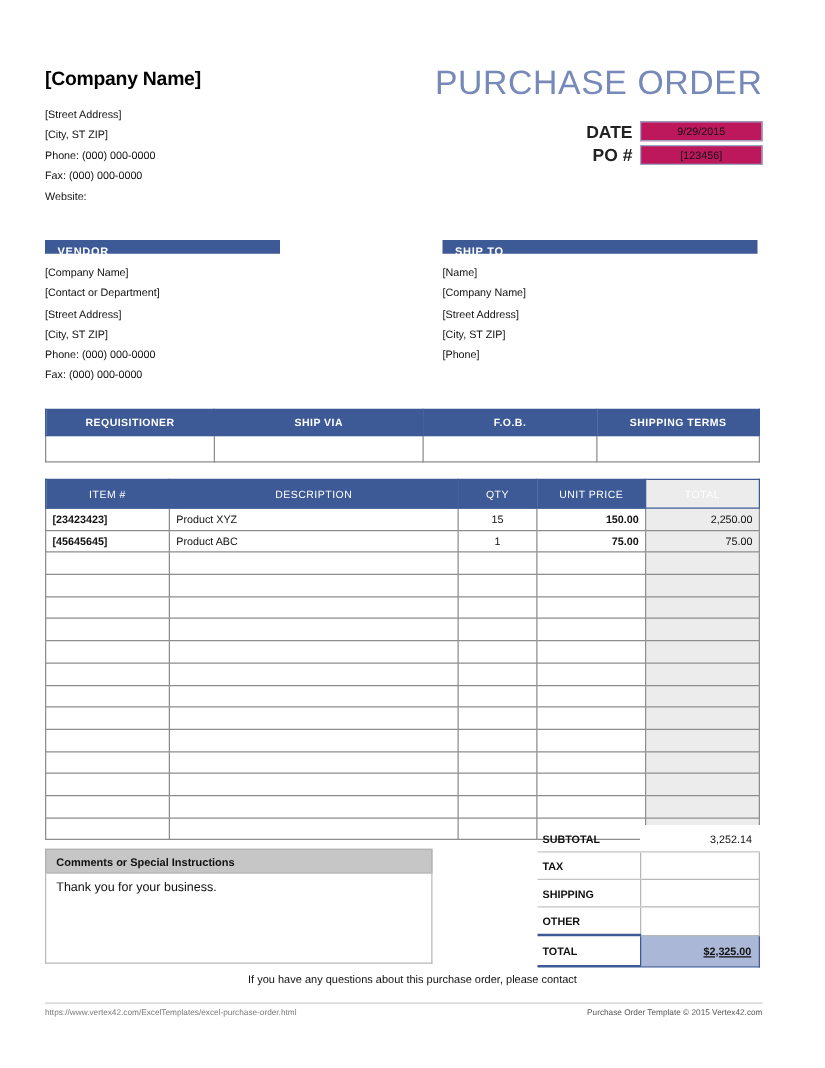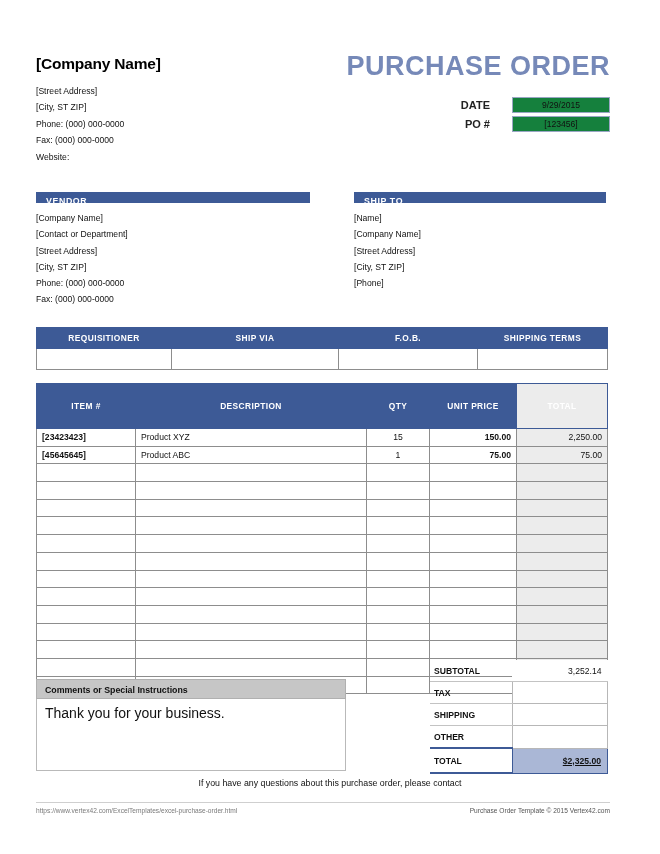--- a/index.html
+++ b/index.html
@@ -39,73 +39,73 @@
   .company-lines {
     margin-top: 10px;
     font-size: 8.6px;
     line-height: 16.4px;
     color: #111;
   }
   .po-title {
     position: absolute;
     right: 0; top: -4px;
     font-size: 27px;
-    font-weight: bold;
+    font-weight: normal;
     color: #7689b8;
     letter-spacing: 0.5px;
     white-space: nowrap;
   }
   .meta {
     position: absolute;
     right: 0; top: 42px;
     width: 180px;
   }
   .meta-row {
     display: flex;
     align-items: center;
     justify-content: flex-end;
     margin-bottom: 3px;
   }
   .meta-label {
-    font-size: 11px;
+    font-size: 14px;
     font-weight: bold;
     color: #222;
-    margin-right: 22px;
+    margin-right: 6px;
     text-align: left;
   }
   .meta-box {
     width: 96px;
     height: 14px;
     border: 1px solid #9aa6c4;
     font-size: 8.6px;
     text-align: center;
     line-height: 14px;
     color: #111;
-    background: #15803d;
+    background: #be185d;
   }
 
   
   .addr-block {
     position: absolute;
     width: 236px;
   }
   .addr-left { left: 36px; top: 192px; }
   .addr-right { left: 354px; top: 192px; }
   .addr-head {
     background: #3d5a96;
     color: #ffffff;
     font-size: 8.8px;
     font-weight: bold;
     letter-spacing: 0.6px;
     padding: 4px 0 4px 10px;
     height: 11px;
     line-height: 11px;
   }
   .addr-right .addr-head { width: 252px; box-sizing: border-box; }
-  .addr-left .addr-head { width: 274px; box-sizing: border-box; }
+  .addr-left .addr-head { width: 188px; box-sizing: border-box; }
   .addr-lines {
     margin-top: 7px;
     font-size: 8.6px;
     line-height: 16.3px;
     color: #111;
   }
 
   
   .req-table {
     position: absolute;
@@ -135,23 +135,23 @@
     position: absolute;
     left: 36px; top: 383px;
     width: 572px;
     border-collapse: collapse;
     table-layout: fixed;
   }
   .items-table th {
     background: #3d5a96;
     color: #fff;
     font-size: 8.4px;
-    font-weight: bold;
+    font-weight: normal;
     letter-spacing: 0.4px;
-    padding: 16px 0;
+    padding: 5px 0;
     border: 1px solid #3d5a96;
     text-align: center;
     height: 12px;
   }
   .items-table td {
     border: 1px solid #8d8d8d;
     height: 16.7px;
     font-size: 8.6px;
     color: #111;
     padding: 0 5px;
@@ -178,21 +178,21 @@
     border: 1px solid #b0b0b0;
     box-sizing: border-box;
     height: 20px;
     line-height: 10px;
   }
   .comments-body {
     border: 1px solid #b9b9b9;
     border-top: none;
     box-sizing: border-box;
     height: 72px;
-    font-size: 14px;
+    font-size: 10px;
     color: #111;
     padding: 6px 8px;
     background: #fff;
   }
 
   
   .totals {
     position: absolute;
     left: 430px; top: 660px;
     width: 178px;

